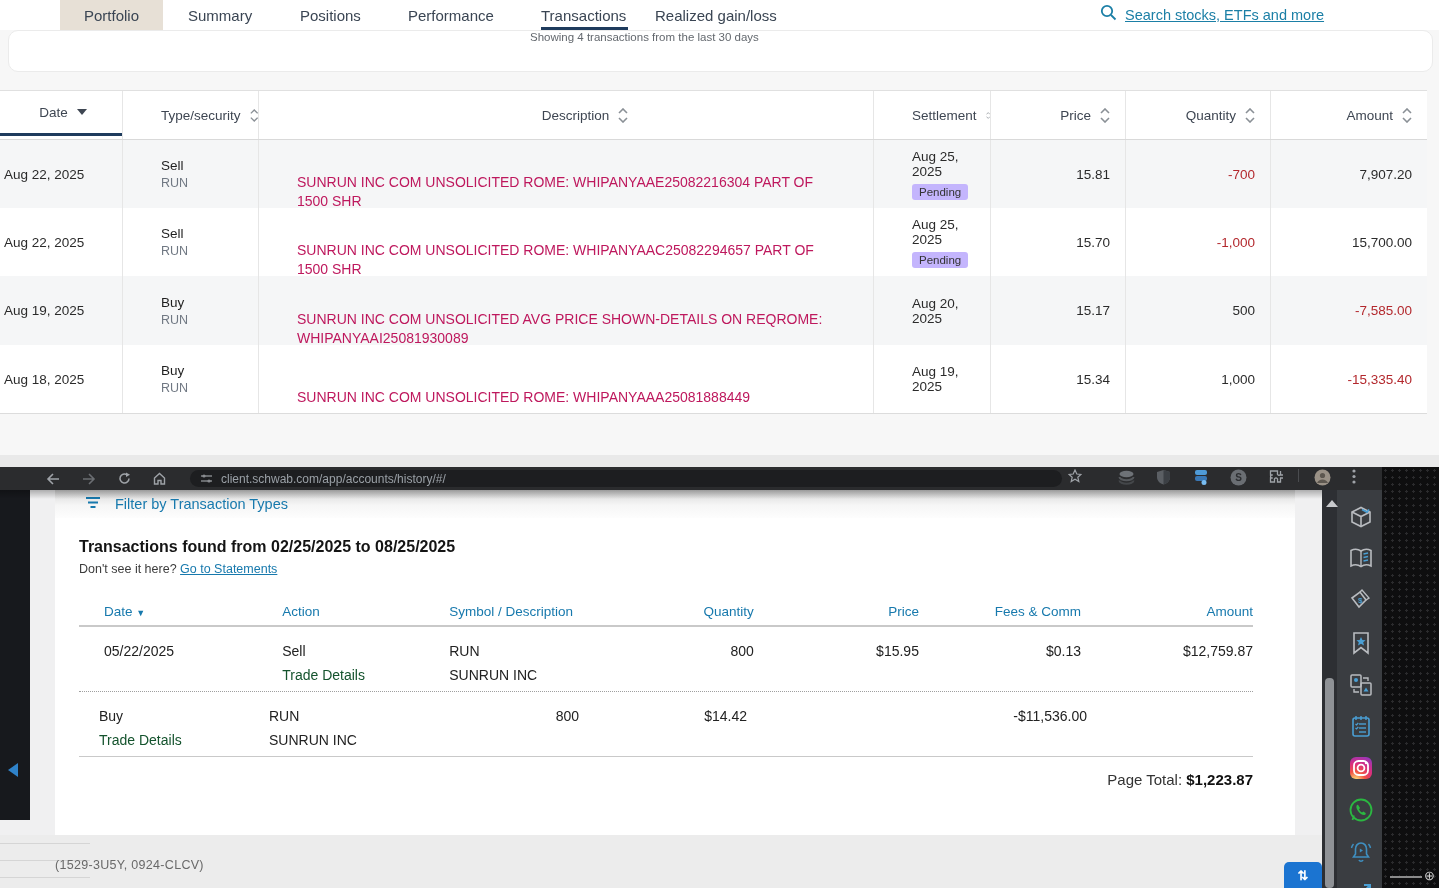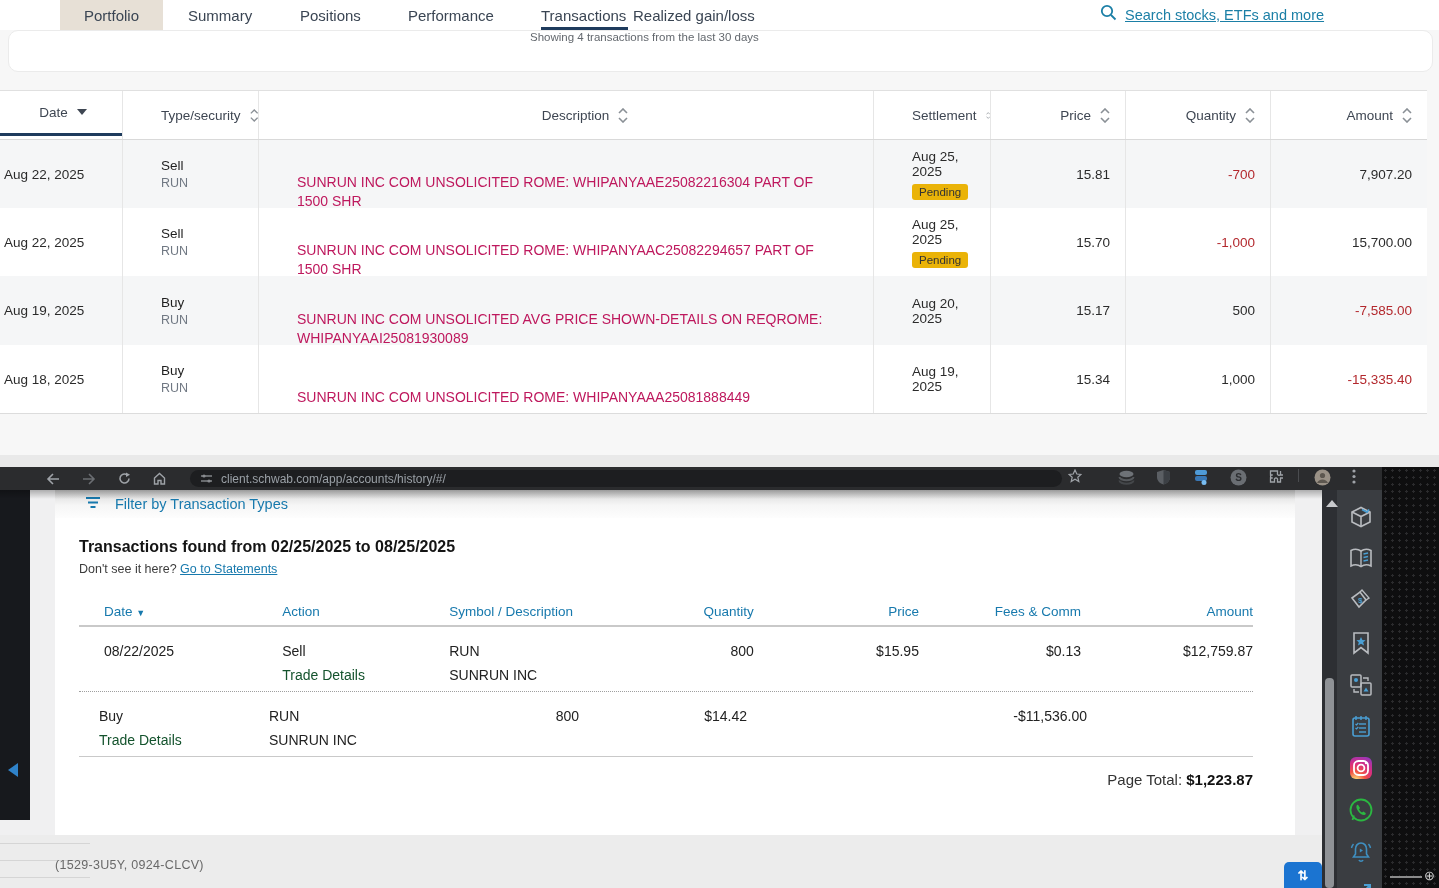--- a/index.html
+++ b/index.html
@@ -36,21 +36,21 @@
   .hcell{flex-direction:row !important;align-items:center;gap:9px;font-size:13.5px;color:#3e4652;}
   .hcell.right{justify-content:flex-end;}
   .c-date.hcell{border-bottom:3px solid #1e3b5d;height:45px;}
   .sort-caret{width:0;height:0;border-left:5px solid transparent;border-right:5px solid transparent;
     border-top:6px solid #3e4652;}
   .data-row{height:68px;font-size:13.5px;color:#2b2b2b;}
   .data-row.odd{background:#f5f6f7;}
   .type-main{color:#1f1f1f;}
   .type-sym{color:#707883;font-size:12.5px;margin-top:3px;}
   .desc-text{font-size:14px;color:#be185d;max-width:540px;line-height:19px;margin-top:36px;}
-  .pending-pill{display:inline-block;background:#eab308;border-radius:3px;color:#333;
+  .pending-pill{display:inline-block;background:#c4b5fd;border-radius:3px;color:#333;
     font-size:11.5px;padding:2px 7px;margin-top:5px;align-self:flex-start;}
   .neg{color:#b3282d;}
 
   
   #pre-toolbar{left:0;top:455px;width:1439px;height:12px;background:#e9e9e9;}
   #toolbar{left:0;top:467px;width:1439px;height:23px;background:#2b2c2e;display:flex;align-items:center;}
   .nav-ic{margin-left:14px;display:flex;align-items:center;}
   #omnibox{position:absolute;left:190px;top:470px;width:872px;height:17px;background:#1d1e20;
     border-radius:9px;display:flex;align-items:center;gap:8px;padding-left:10px;box-sizing:border-box;}
   #omnibox .url{font-size:12px;color:#9aa0a6;white-space:nowrap;}
@@ -114,21 +114,21 @@
 
 <div id="screen">
 
   <div class="abs" id="top-section">
     <div class="abs" id="tabbar">
       <div class="tab portfolio">Portfolio</div>
       <div class="tab" style="left:188px">Summary</div>
       <div class="tab" style="left:300px">Positions</div>
       <div class="tab" style="left:408px">Performance</div>
       <div class="tab" style="left:541px">Transactions</div>
-      <div class="tab" style="left:633px">Realized gain/loss</div>
+      <div class="tab" style="left:655px">Realized gain/loss</div>
       <div class="tab-underline"></div>
       <div id="search-link">
         <span>
           <svg width="17" height="17" viewBox="0 0 17 17">
               <circle cx="7" cy="7" r="5.2" fill="none" stroke="#1b7fa6" stroke-width="1.8"></circle>
               <line x1="11" y1="11" x2="15.5" y2="15.5" stroke="#1b7fa6" stroke-width="1.8"></line>
             </svg>
         </span>
         <span class="lbl">Search stocks, ETFs and more</span>
       </div>
@@ -377,21 +377,21 @@
       <div class="s-cell sc1"><span>Date</span> <span style="font-size:9px">▼</span></div>
       <div class="s-cell sc2">Action</div>
       <div class="s-cell sc3">Symbol / Description</div>
       <div class="s-cell sc4">Quantity</div>
       <div class="s-cell sc5">Price</div>
       <div class="s-cell sc6">Fees &amp; Comm</div>
       <div class="s-cell sc7">Amount</div>
     </div>
 
     <div class="s-row s-data dotted">
-      <div class="s-cell sc1">08/22/2025</div>
+      <div class="s-cell sc1">05/22/2025</div>
       <div class="s-cell sc2">
         <div>Sell</div>
         <div class="s-link">Trade Details</div>
       </div>
       <div class="s-cell sc3">
         <div>RUN</div>
         <div>SUNRUN INC</div>
       </div>
       <div class="s-cell sc4">800</div>
       <div class="s-cell sc5">$15.95</div>

